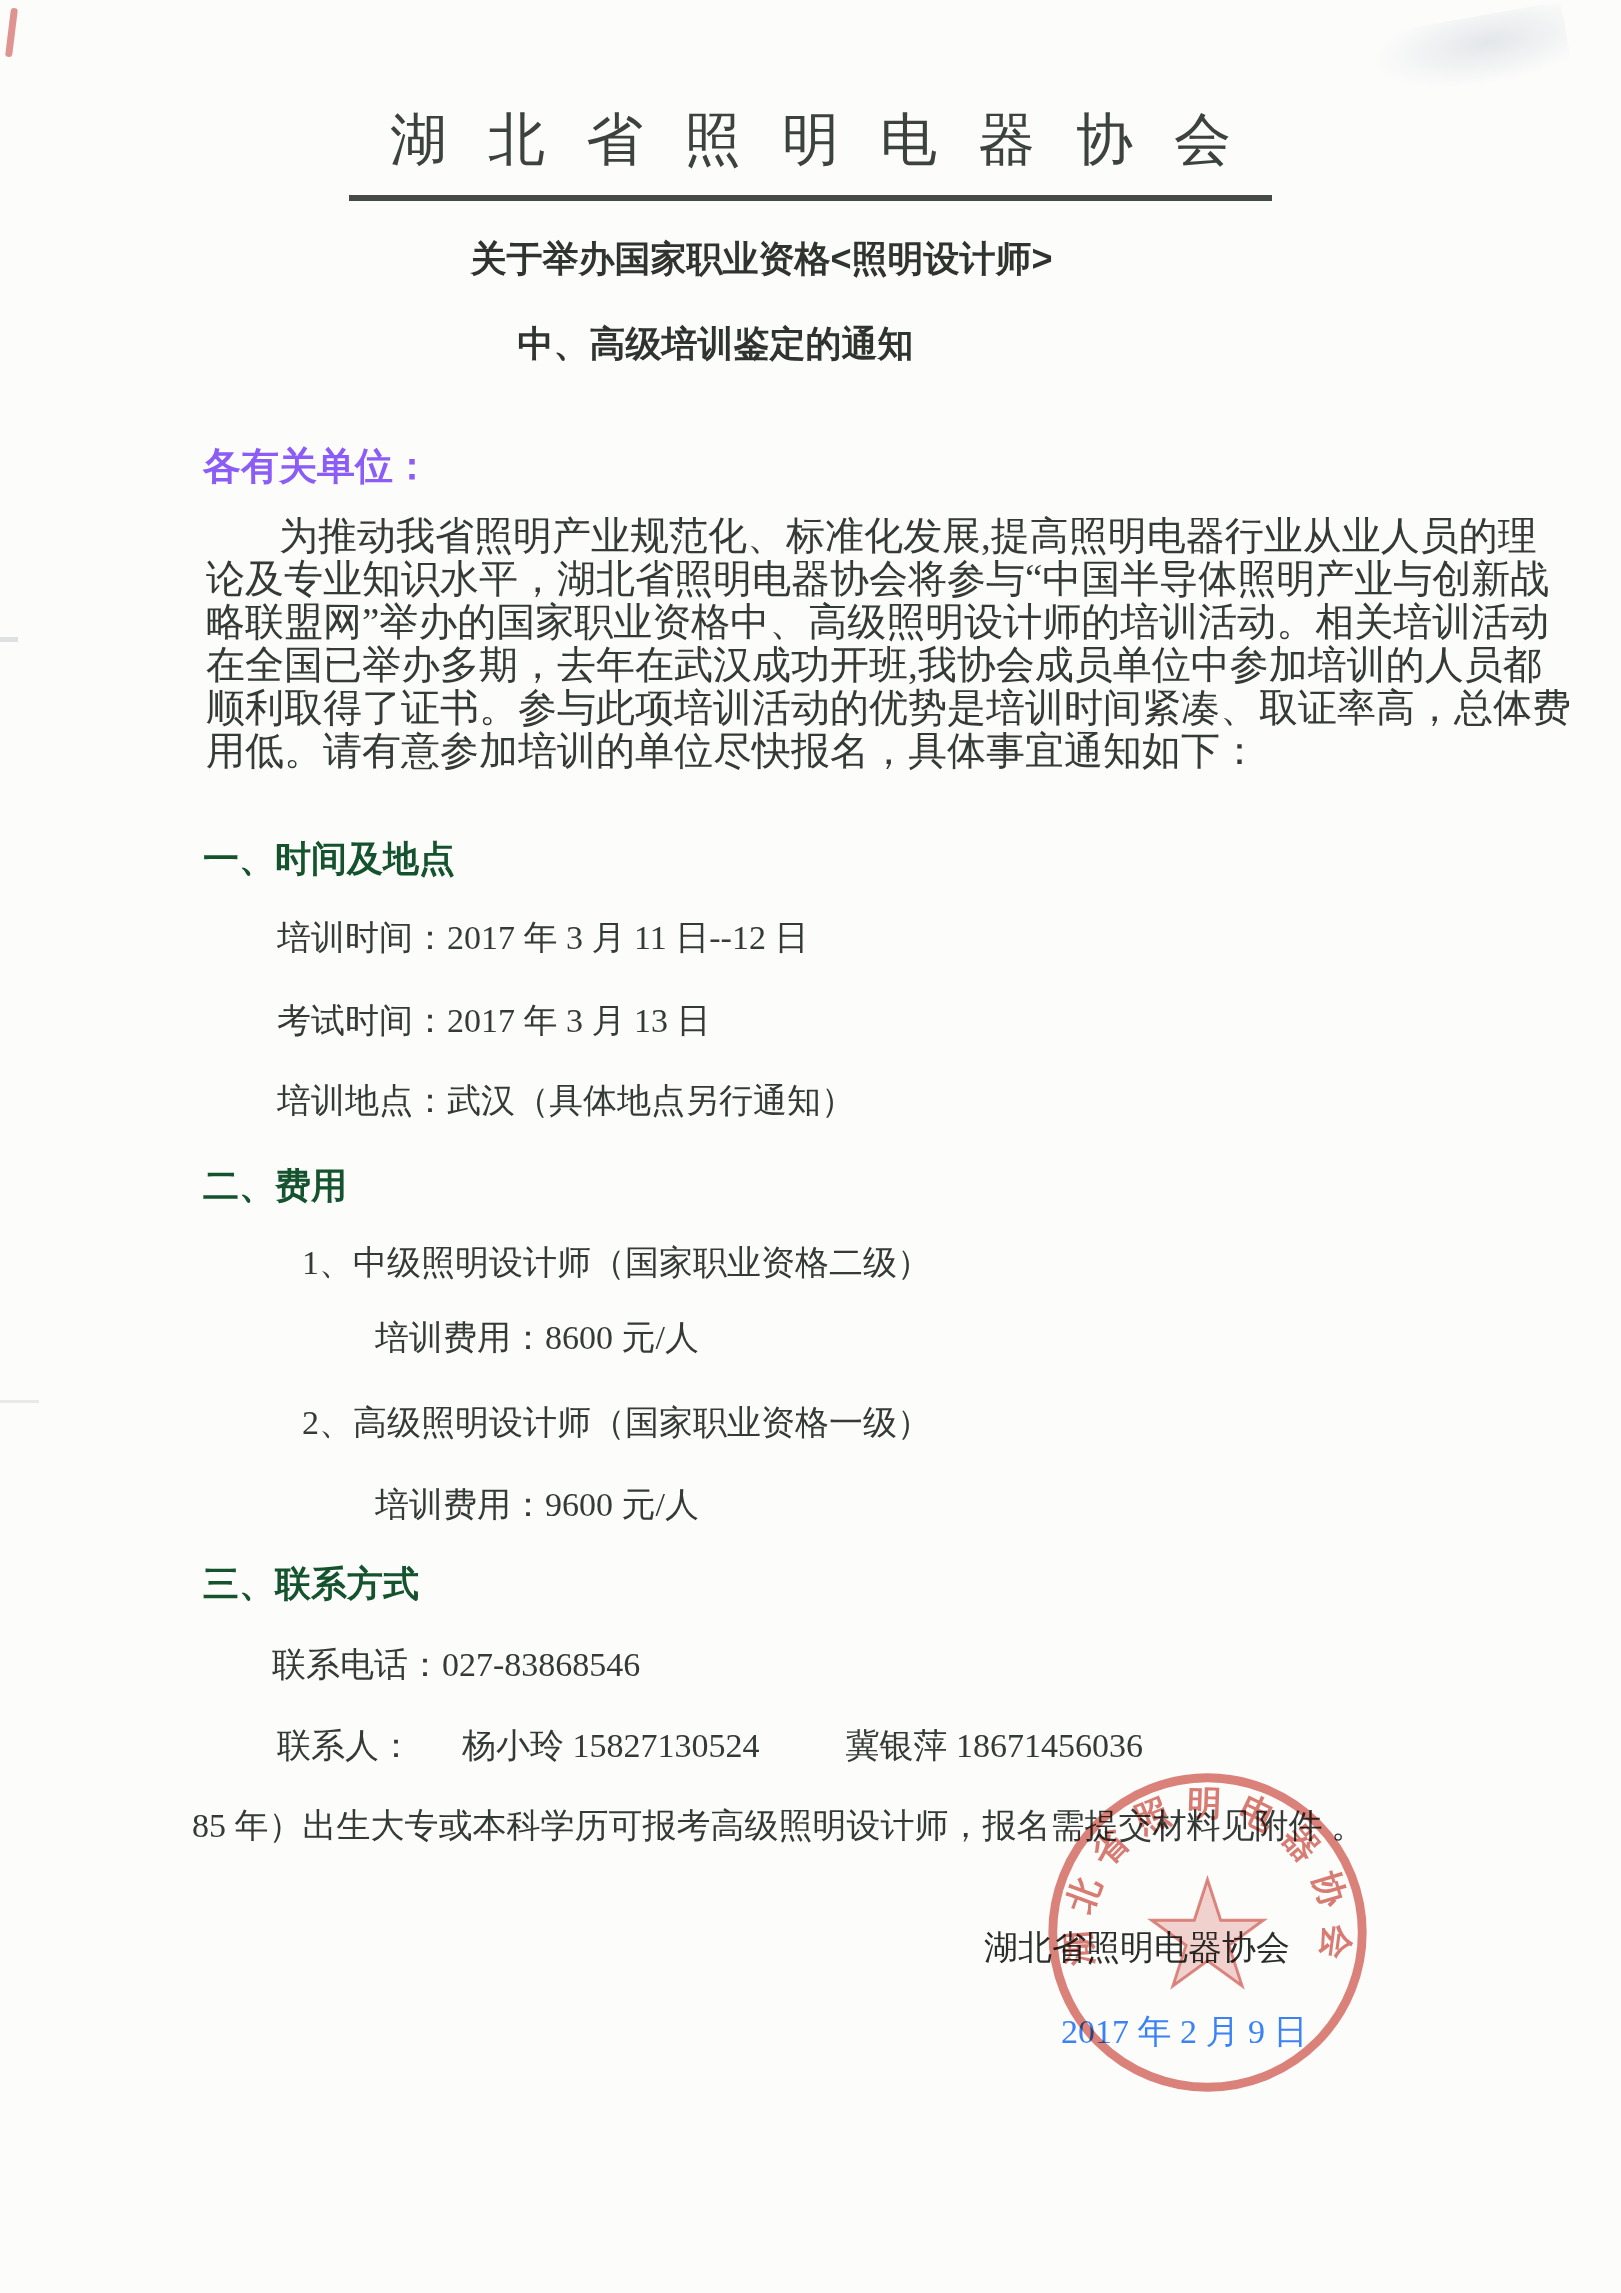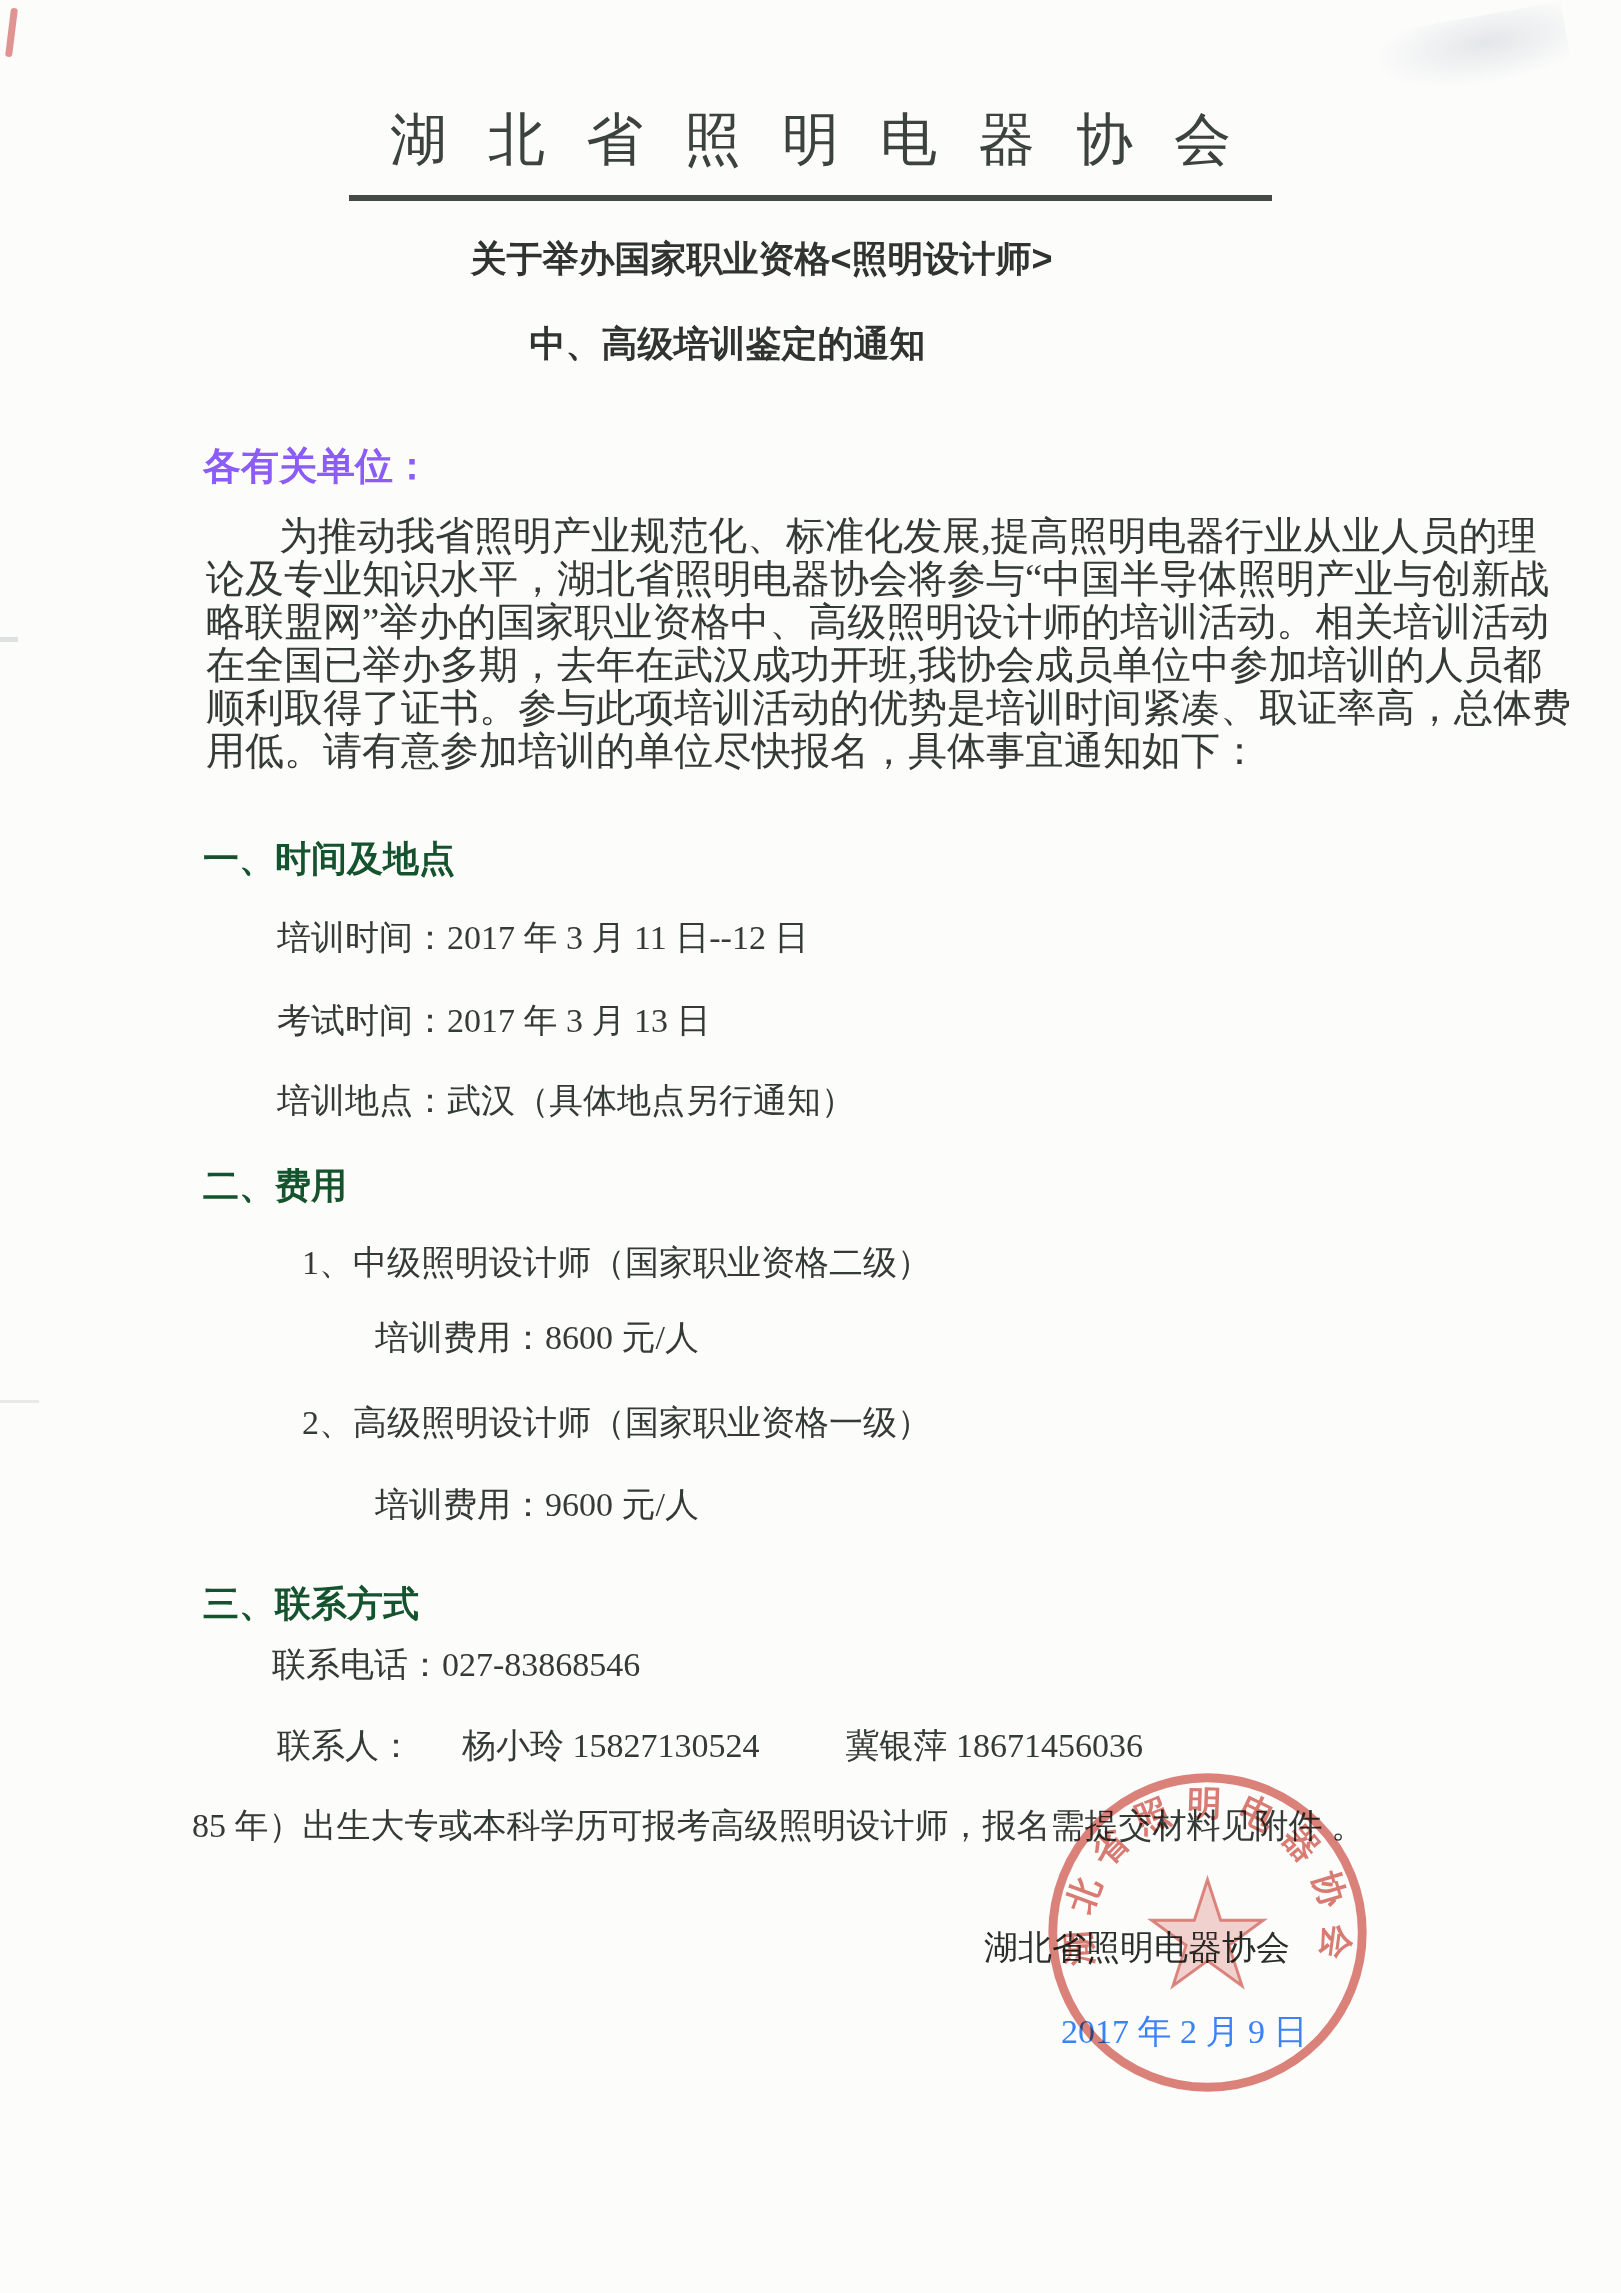--- a/index.html
+++ b/index.html
@@ -24,21 +24,21 @@
   .title-wrap .t {
     display:inline-block; font-size:57px; letter-spacing:41px; padding:5.9px 0 15.7px 41px;
     color:#3c423d; border-bottom:6.9px solid #454b44; white-space:nowrap;
   }
   .subtitle {
     position:absolute; left:0; width:1431px; text-align:center;
     font-family:"Liberation Sans","DejaVu Sans",sans-serif;
     font-weight:bold; font-size:36px; color:#2f342e; white-space:nowrap;
   }
   .sub1 { top:235px;margin-left:46px; }
-  .sub2 { top:320px;padding-left:12px; }
+  .sub2 { top:320px; }
 
   .salutation { position:absolute; left:203px; top:441px; font-size:38px; font-weight:bold; color:#8b5cf6; }
 
   .intro { position:absolute; left:206px; top:514px; width:1225px; font-size:39px; }
   .intro .l { white-space:nowrap; height:43px; line-height:43px; }
   .intro .l.first { text-indent:73px; }
 
   .h { position:absolute; left:203px; font-size:36px; font-weight:bold;
        font-family:"Liberation Sans","DejaVu Sans",sans-serif; color:#14532d; white-space:nowrap; }
   .it { position:absolute; font-size:34px; white-space:nowrap; }
@@ -85,21 +85,21 @@
   <div class="it" style="left:277px; top:915px;">培训时间：2017 年 3 月 11 日--12 日</div>
   <div class="it" style="left:277px; top:998px;">考试时间：2017 年 3 月 13 日</div>
   <div class="it" style="left:277px; top:1078px;">培训地点：武汉（具体地点另行通知）</div>
 
   <div class="h" style="top:1162px;">二、费用</div>
   <div class="it" style="left:302px; top:1240px;">1、中级照明设计师（国家职业资格二级）</div>
   <div class="it" style="left:375px; top:1315px;">培训费用：8600 元/人</div>
   <div class="it" style="left:302px; top:1400px;">2、高级照明设计师（国家职业资格一级）</div>
   <div class="it" style="left:375px; top:1482px;">培训费用：9600 元/人</div>
 
-  <div class="h" style="top:1560px;margin-top:20px;">三、联系方式</div>
+  <div class="h" style="top:1560px;">三、联系方式</div>
   <div class="it" style="left:272px; top:1642px;">联系电话：027-83868546</div>
   <div class="it" style="left:277px; top:1723px;">
     <span>联系人：</span><span style="display:inline-block; width:49px;"></span><span>杨小玲 15827130524</span><span style="display:inline-block; width:86px;"></span><span>冀银萍 18671456036</span>
   </div>
 
   <div class="note">
     <div class="nl">85 年）出生大专或本科学历可报考高级照明设计师，报名需提交材料见附件 。</div>
   </div>
 
   <div class="signature">湖北省照明电器协会</div>

